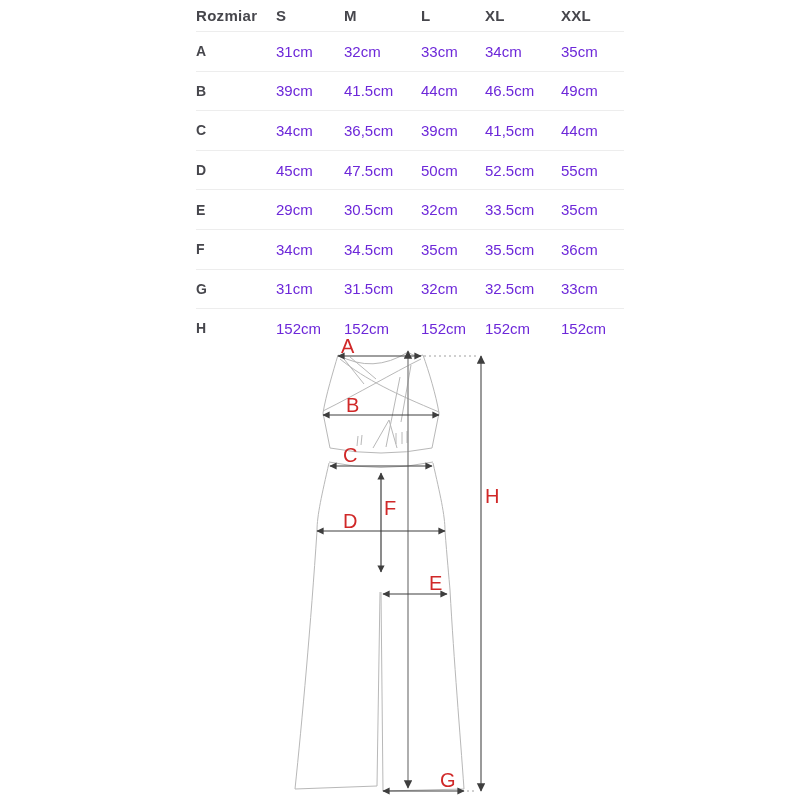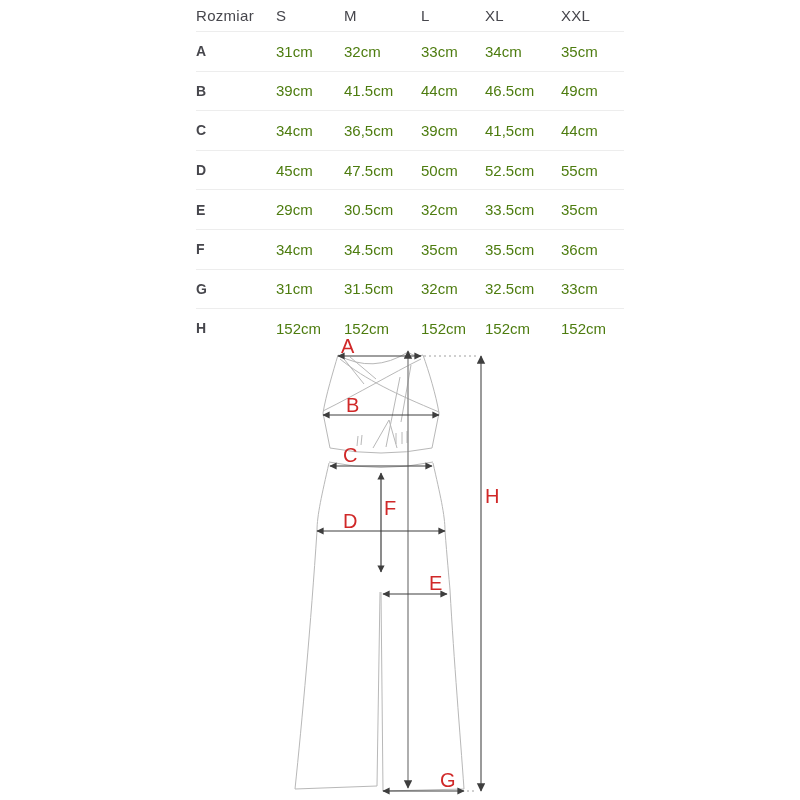--- a/index.html
+++ b/index.html
@@ -12,23 +12,23 @@
     position:absolute;left:196px;top:0px;width:428px;
   }
   .trow{
     display:grid;
     grid-template-columns:80px 68px 77px 64px 76px 63px;
     align-items:center;
   }
   .trow.head{height:31px;}
   .trow.data{height:38.6px;border-top:1px solid #ededed;}
   .cell{white-space:nowrap;}
-  .hcell{font-weight:normal;font-size:15px;color:#46464c;letter-spacing:.3px;}
+  .hcell{font-weight:bold;font-size:15px;color:#46464c;letter-spacing:.3px;}
   .letter{font-weight:bold;font-size:14px;color:#46464c;}
-  .val{font-size:15px;color:#4d7c0f;}
+  .val{font-size:15px;color:#6d28d9;}
   .diagram-wrap{position:absolute;left:276px;top:332px;width:240px;height:470px;}
   svg text{
     font-family:"Liberation Sans","DejaVu Sans",sans-serif;
     font-size:20px;fill:#d02828;
   }
 </style>
 </head>
 <body>
 
 <div class="size-table">

